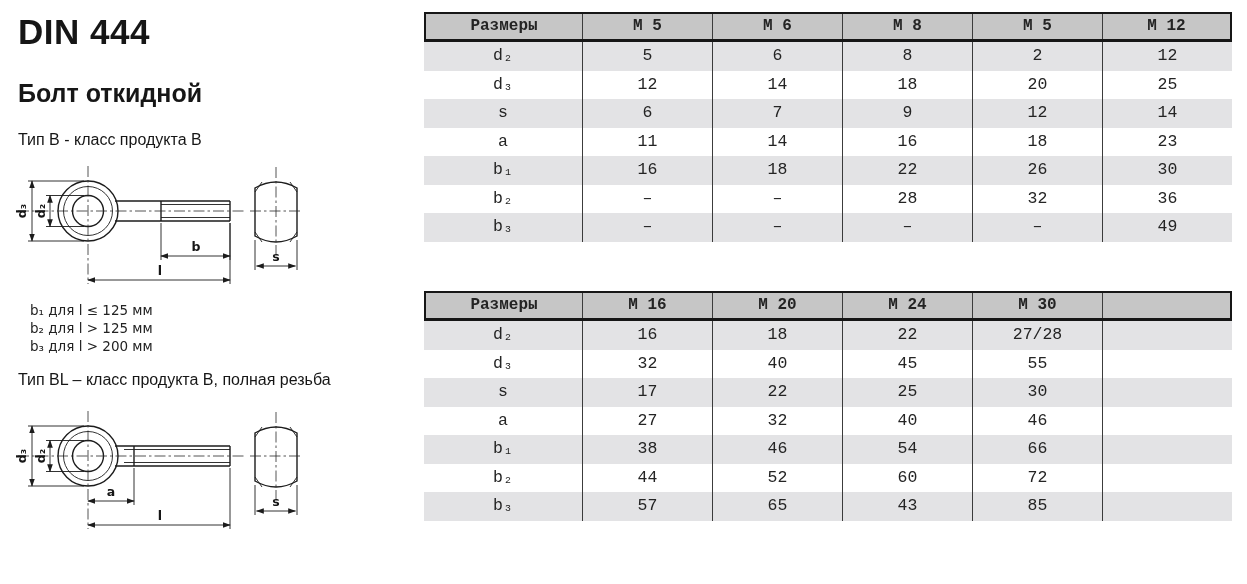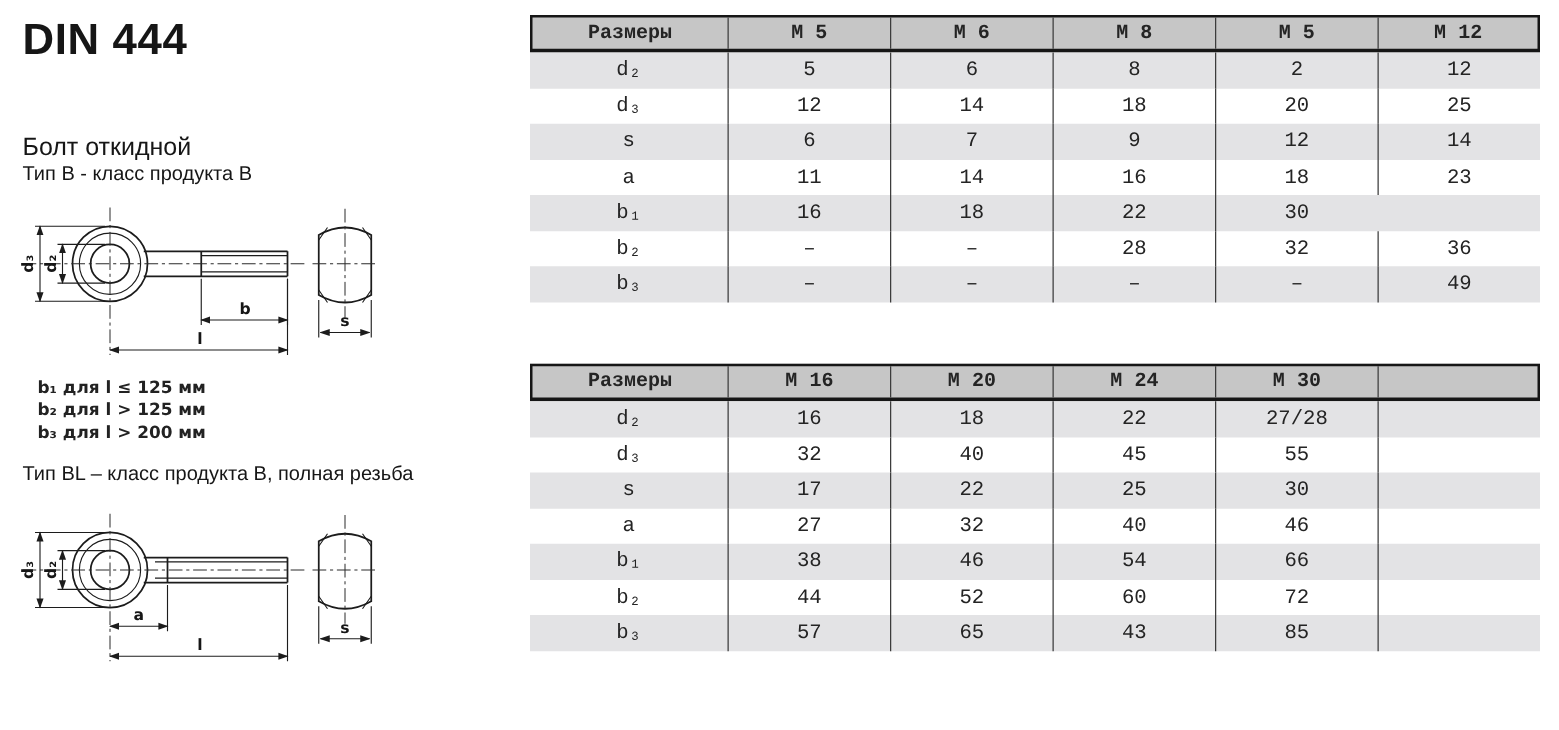--- a/index.html
+++ b/index.html
@@ -2,26 +2,26 @@
 <html style="--header-bg: #c6c6c6; --stripe-bg: #e3e3e5; --border: #161616; --grid-line: #3c3c3c; --text: #242424; --drawing-line: #1c1c1c;"><head>
 <meta charset="utf-8">
 <style>
   * { margin:0; padding:0; }
   html,body { width:1247px; height:584px; background:#ffffff; overflow:hidden; position:relative;
               font-family:"Liberation Sans", sans-serif; color:#161616; }
 
   .abs { position:absolute; }
 
   .page-title   { left:18px; top:12px;  font-size:35px; font-weight:700; letter-spacing:0.5px; }
-  .page-sub     { left:18px; top:79px;  font-size:20px; font-weight:400;margin-top:28px; }
+  .page-sub     { left:18px; top:79px;  font-size:25px; font-weight:700; }
   .sec-head     { left:18px; font-size:16px; font-weight:400; }
   .sec-head.b   { top:131px;text-align:right; }
   .sec-head.bl  { top:371px;text-align:right; }
 
-  .notes { left:30px; top:301px; font-family:"DejaVu Sans", sans-serif; font-size:13.5px; line-height:18px; color:#222;font-weight:bold; }
+  .notes { left:30px; top:301px; font-family:"DejaVu Sans", sans-serif; font-size:13.5px; line-height:18px; color:#222; }
 
   
   .dtable { position:absolute; left:424px; width:808px; font-family:Liberation Mono, monospace; }
   .dtable.t1 { top:12px; }
   .dtable.t2 { top:291px; }
 
   .tr { display:grid; grid-template-columns:158px repeat(5,130px); }
   .tr.head { box-sizing:border-box; height:30px;
              grid-template-columns:156px repeat(4,130px) 128px;
              background:var(--header-bg,#c6c6c6);
@@ -185,20 +185,21 @@
       <div class="td">14</div>
       <div class="td">16</div>
       <div class="td">18</div>
       <div class="td">23</div>
     </div>
     <div class="tr alt">
       <div class="td">b₁</div>
       <div class="td">16</div>
       <div class="td">18</div>
       <div class="td">22</div>
+      <div class="td">26</div>
       <div class="td">30</div>
     </div>
     <div class="tr">
       <div class="td">b₂</div>
       <div class="td">–</div>
       <div class="td">–</div>
       <div class="td">28</div>
       <div class="td">32</div>
       <div class="td">36</div>
     </div>

